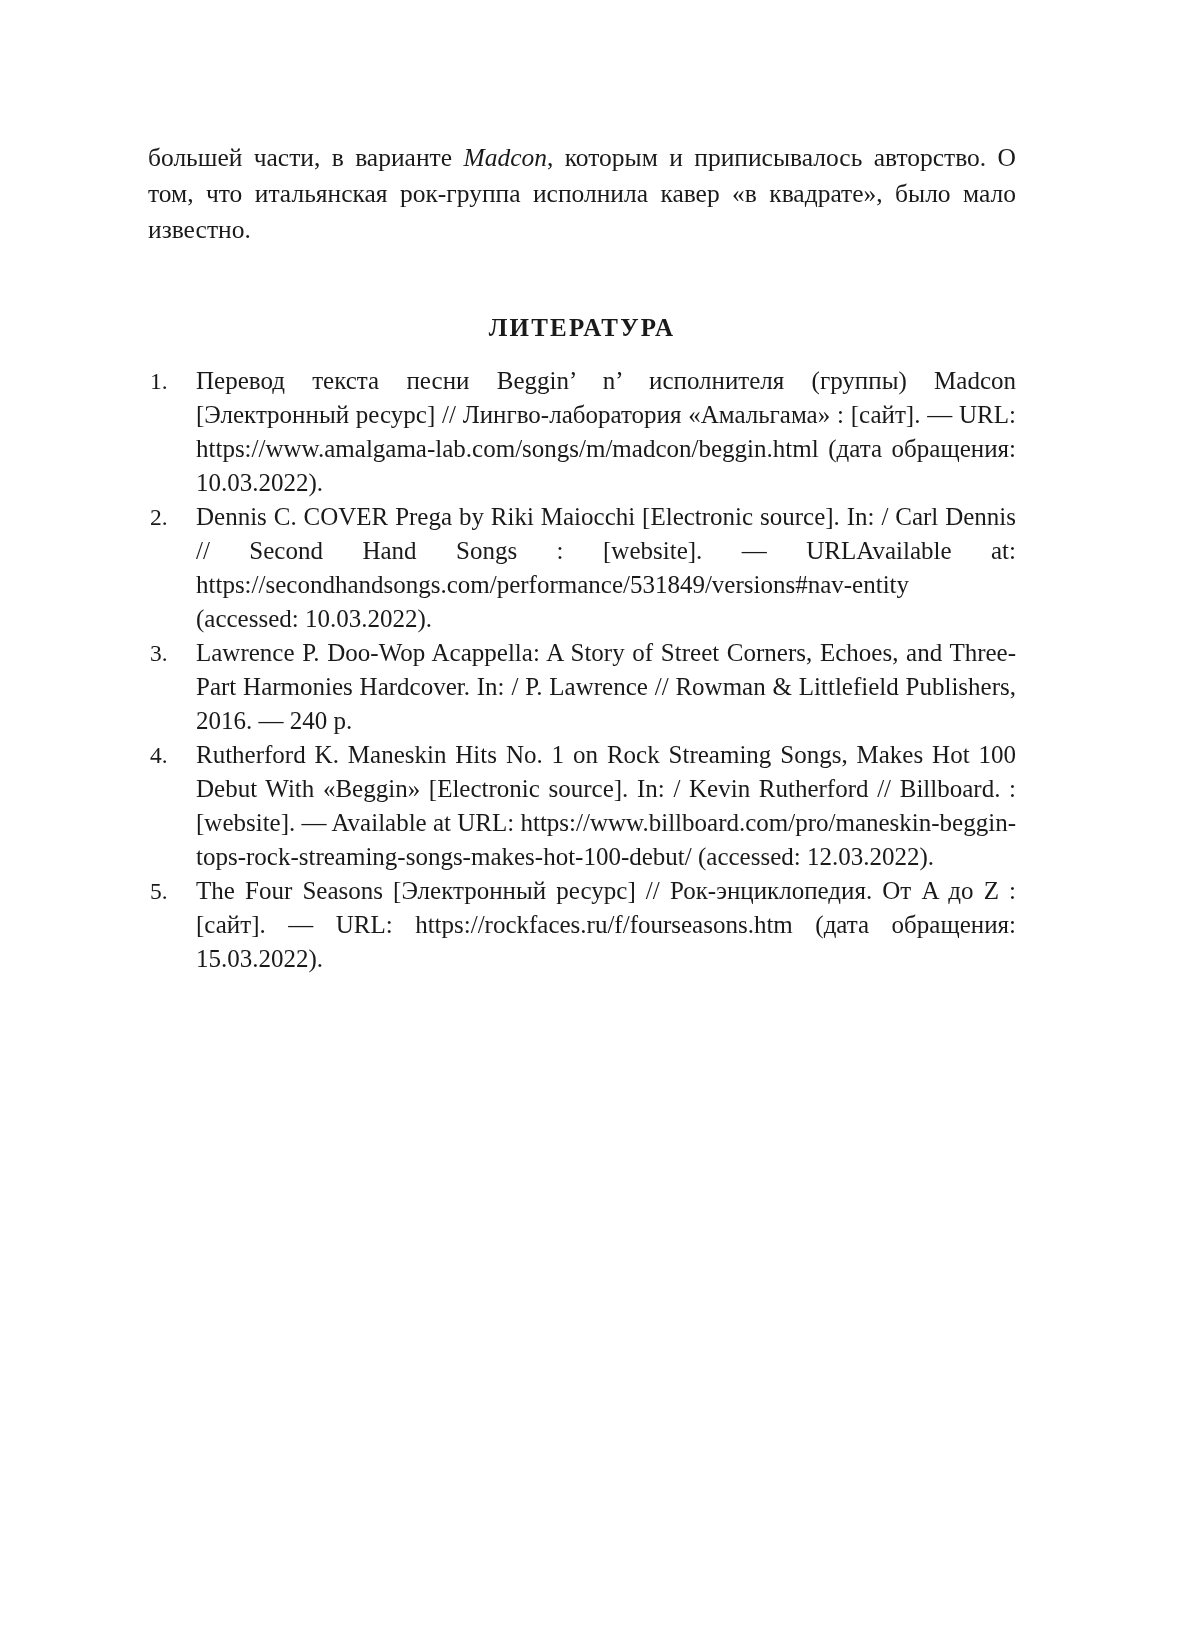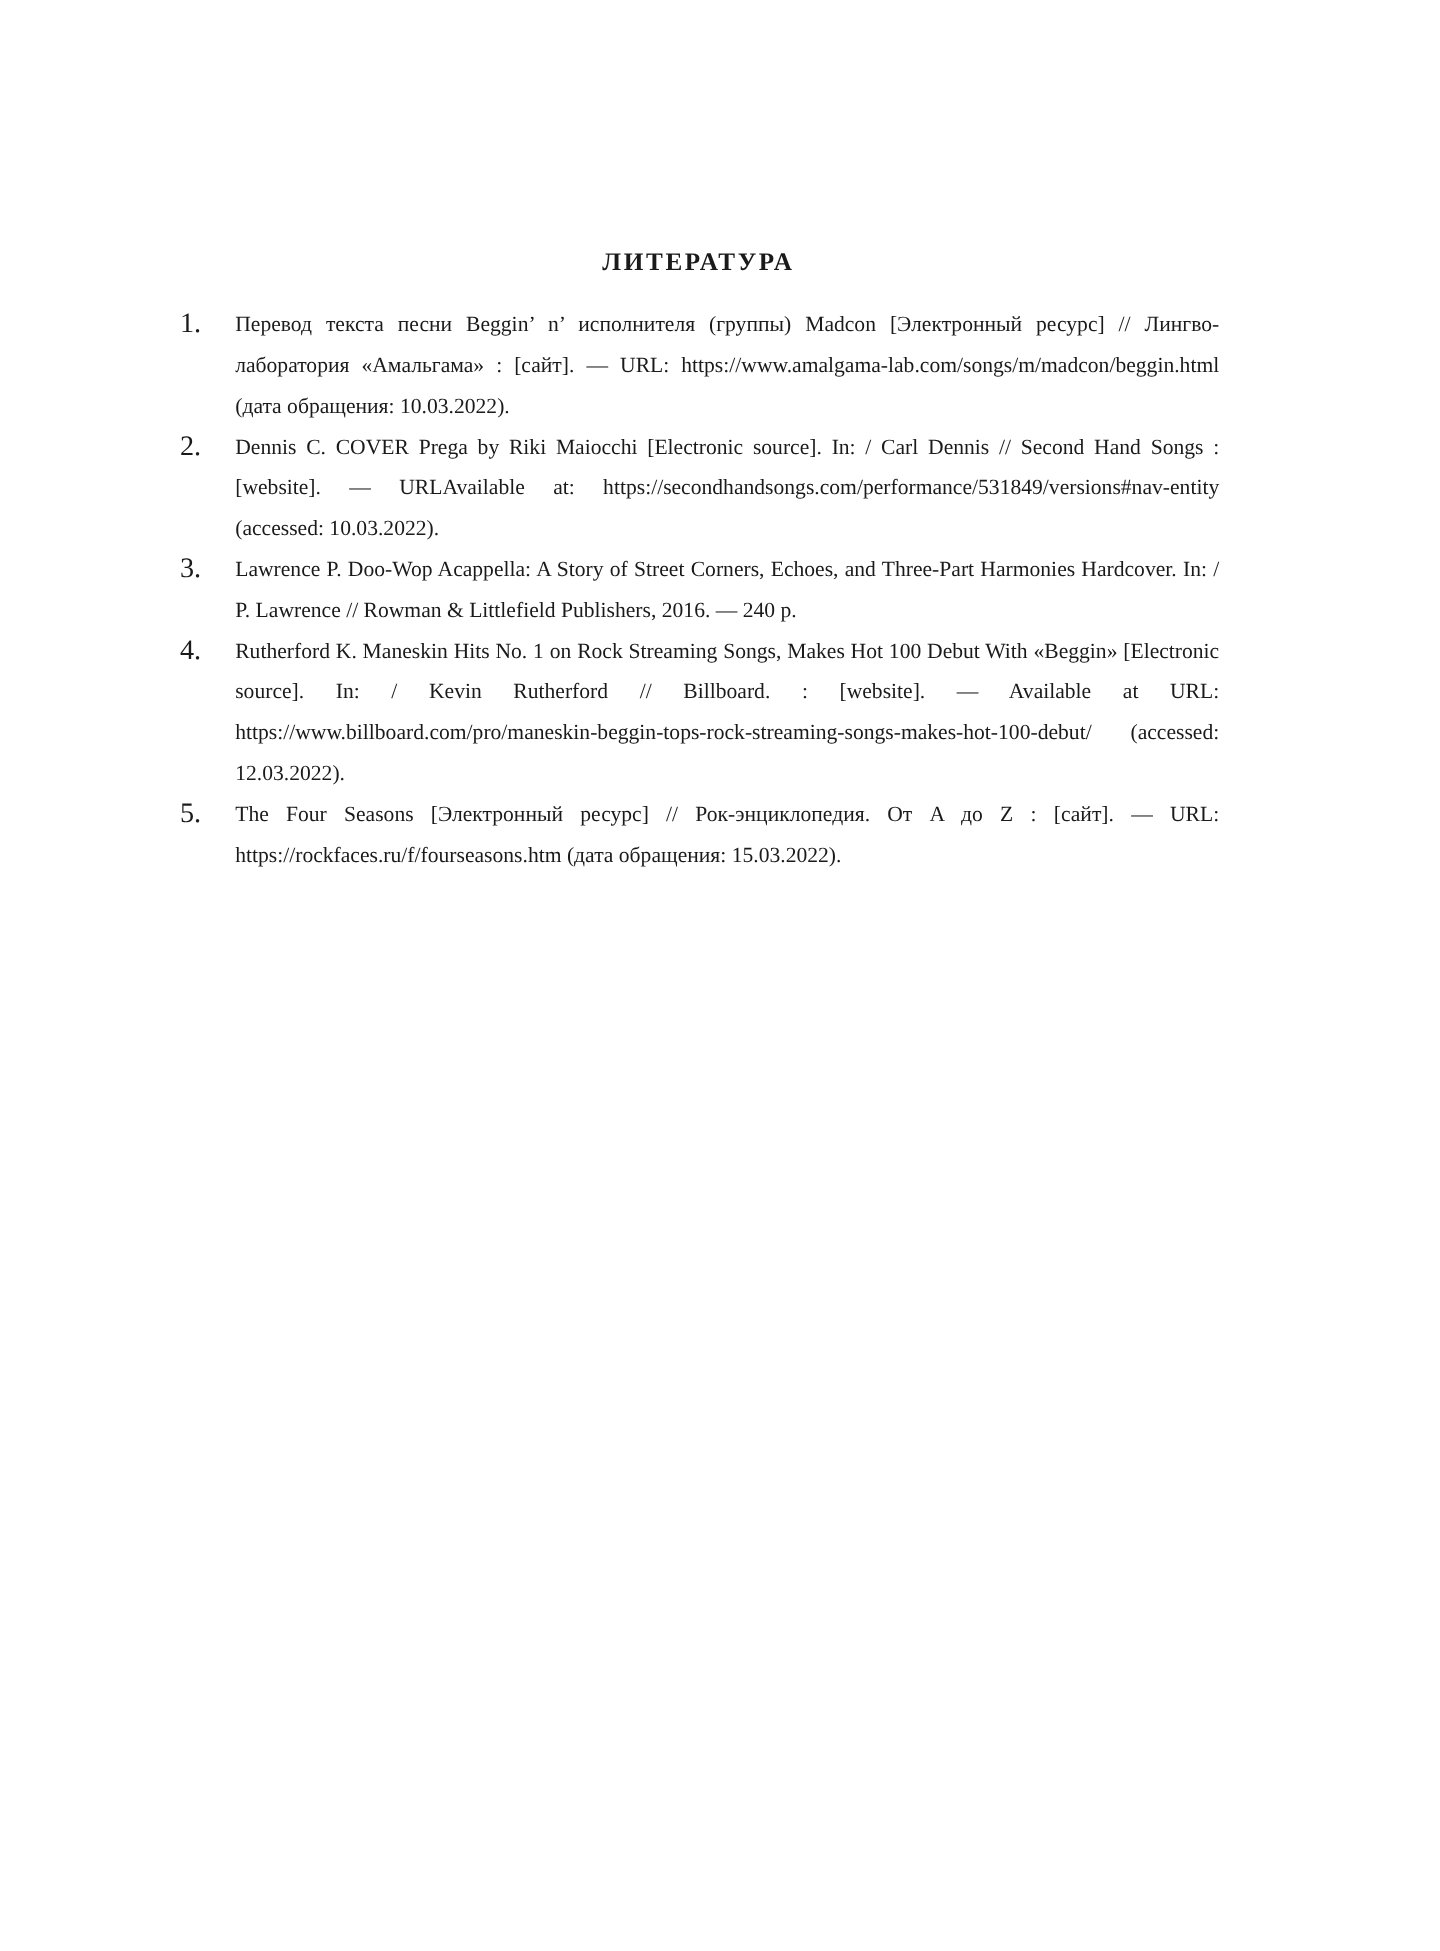--- a/index.html
+++ b/index.html
@@ -31,37 +31,37 @@
   }
   .body-par.indent {
     text-indent: 42px;
   }
   .ital {
     font-style: italic;
   }
   .refs-heading {
     margin: 0;
     text-align: center;
-    font-size: 21px;
+    font-size: 25px;
     font-weight: bold;
     letter-spacing: 2.2px;
     padding-top: 66px;
     padding-bottom: 22px;
   }
   ol.refs {
     list-style: none;
     margin: 0;
     padding: 0;
     counter-reset: refnum;
   }
   ol.refs li {
     position: relative;
     counter-increment: refnum;
     padding-left: 48px;
-    font-size: 18px;
+    font-size: 25px;
     line-height: 34px;
     text-align: justify;
     text-justify: inter-word;
     margin-bottom: 0px;
   }
   ol.refs li::before {
     content: counter(refnum) ".";
     position: absolute;
     left: 2px;
     top: 0;
@@ -73,20 +73,21 @@
   
   ol.refs li p, .body-par {
     margin: 0;
   }
 </style>
 </head>
 <body>
 
 <div class="page">
 
+  <p class="body-par"><span>большей части, в варианте </span><span class="ital">Madcon</span><span>, которым и приписывалось авторство. О том, что итальянская рок-группа исполнила кавер «в квадрате», было мало известно.</span></p>
 
 
   <h2 class="refs-heading">ЛИТЕРАТУРА</h2>
 
   <ol class="refs">
     <li>Перевод текста песни Beggin’ n’ исполнителя (группы) Madcon [Электронный ресурс] // Лингво-лаборатория «Амальгама» : [сайт]. — URL: https://www.amalgama-lab.com/songs/m/madcon/beggin.html (дата обращения: 10.03.2022).</li>
     <li>Dennis C. COVER Prega by Riki Maiocchi [Electronic source]. In: / Carl Dennis // Second Hand Songs : [website]. — URLAvailable at: https://secondhandsongs.com/performance/531849/versions#nav-entity (accessed: 10.03.2022).</li>
     <li>Lawrence P. Doo-Wop Acappella: A Story of Street Corners, Echoes, and Three-Part Harmonies Hardcover. In: / P. Lawrence // Rowman &amp; Littlefield Publishers, 2016. — 240 p.</li>
     <li>Rutherford K. Maneskin Hits No. 1 on Rock Streaming Songs, Makes Hot 100 Debut With «Beggin» [Electronic source]. In: / Kevin Rutherford // Billboard. : [website]. — Available at URL: https://www.billboard.com/pro/maneskin-beggin-tops-rock-streaming-songs-makes-hot-100-debut/ (accessed: 12.03.2022).</li>
     <li>The Four Seasons [Электронный ресурс] // Рок-энциклопедия. От A до Z : [сайт]. — URL: https://rockfaces.ru/f/fourseasons.htm (дата обращения: 15.03.2022).</li>

